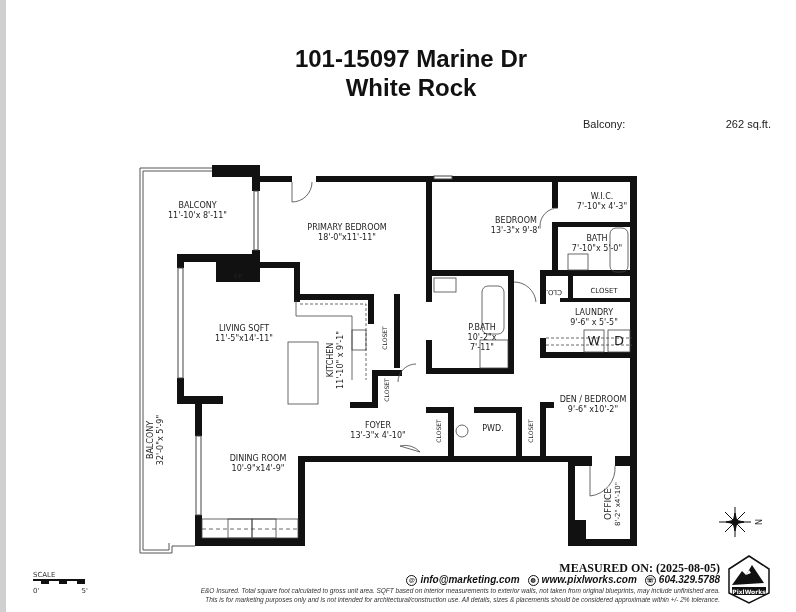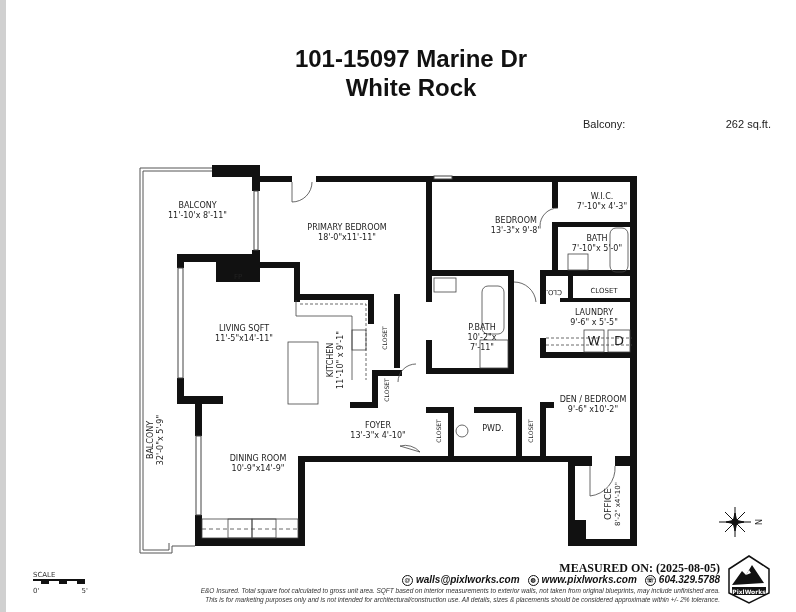--- a/index.html
+++ b/index.html
@@ -249,21 +249,21 @@
     <rect x="44" y="2" width="8" height="3" fill="#111"></rect>
   </svg>
   <div style="display:flex;justify-content:space-between;width:55px;">
     <span>0'</span>
     <span>5'</span>
   </div>
 </div>
 
 <div class="footer-measured">MEASURED ON: (2025-08-05)</div>
 <div class="footer-contacts">
-  <span><span class="ic">@</span><span>walls@pixlworks.com</span></span>
+  <span><span class="ic">@</span><span>info@marketing.com</span></span>
   <span><span class="ic">◍</span><span>www.pixlworks.com</span></span>
   <span><span class="ic">☏</span><span>604.329.5788</span></span>
 </div>
 <div class="disc" style="top:587px;">E&amp;O Insured.  Total square foot calculated to gross unit area. SQFT based on interior measurements to exterior walls, not taken from original blueprints, may include unfinished area.</div>
 <div class="disc" style="top:596px;">This is for marketing purposes only and is not intended for architectural/construction use.  All details, sizes &amp; placements should be considered approximate within +/- 2% tolerance.</div>
 
 <svg class="logo" viewBox="0 0 50 52">
   <path d="M5,16 L25,3 L45,16 L45,40 L25,50 L5,40 Z" fill="none" stroke="#111" stroke-width="1.5"></path>
   <path d="M8,32 L18,18 L22,22 L28,12 L40,30 Z" fill="#111"></path>
   <path d="M22,22 L25,17 L27,20" fill="#fff"></path>

